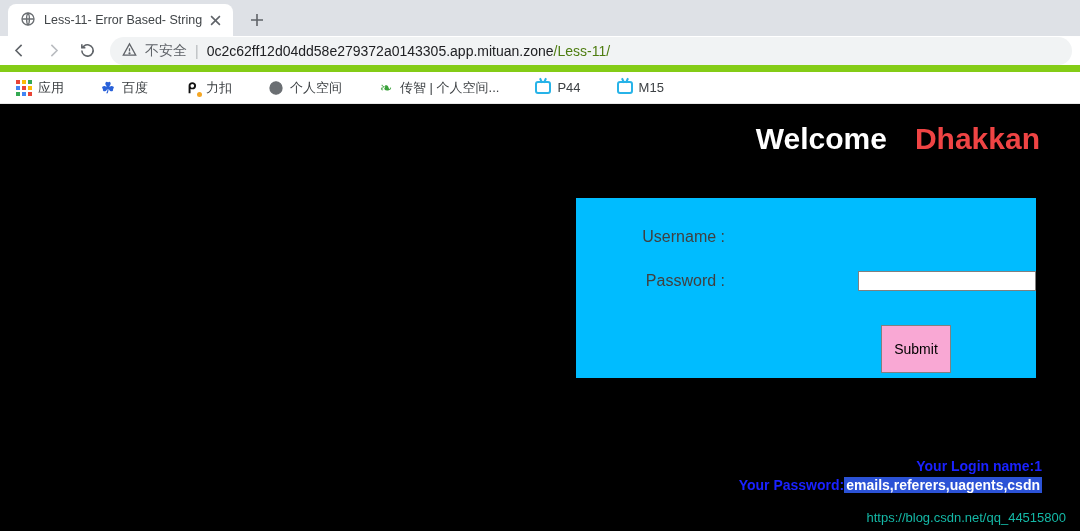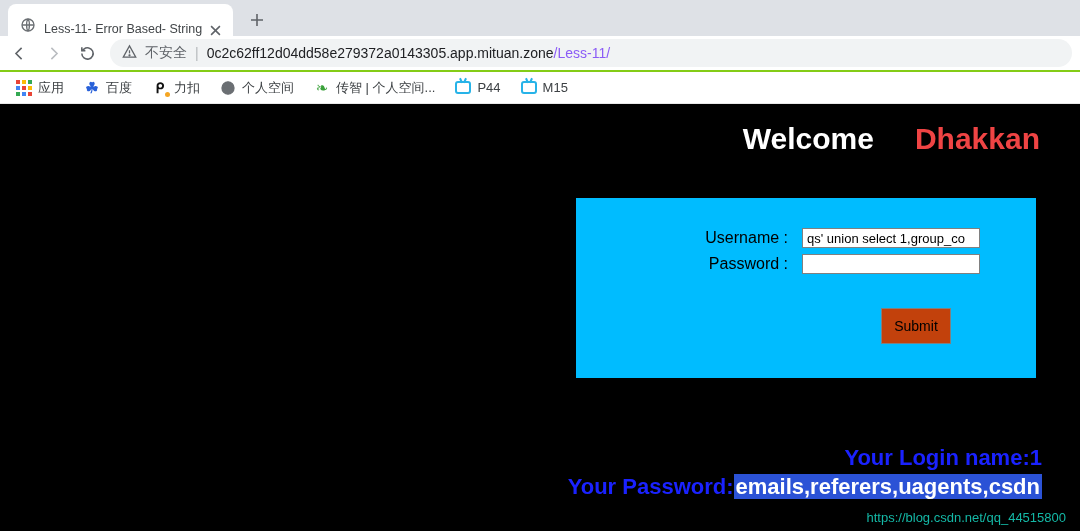--- a/index.html
+++ b/index.html
@@ -2,72 +2,72 @@
 <html><head>
 <meta charset="utf-8">
 <style>
   * { box-sizing: border-box; }
   html,body { margin:0; padding:0; font-family: Arial, "Microsoft YaHei", sans-serif; }
   body { width:1080px; height:531px; overflow:hidden; background:#fff; }
 
   
   .tab-strip { height:36px; background:#dee1e6; display:flex; align-items:flex-end; padding-left:8px; }
   .tab { height:32px; background:#ffffff; border-top-left-radius:8px; border-top-right-radius:8px;
-         padding:0 12px; display:flex; align-items:flex-end; gap:8px; font-size:12.5px; color:#414548;
+         padding:0 12px; display:flex; align-items:center; gap:8px; font-size:12.5px; color:#414548;
          min-width:220px; position:relative; }
   .tab .favicon svg { width:16px; height:16px; }
   .tab .tab-close svg { width:11px; height:11px; }
   .tab .tab-close { margin-left:auto; display:flex; }
   .new-tab { width:28px; height:28px; display:flex; align-items:center; justify-content:center; margin-left:10px; margin-bottom:2px; }
   .new-tab svg { width:14px; height:14px; }
 
-  .addr-bar { height:36px; background:#ffffff; display:flex; align-items:center; padding:0 8px; gap:12px; border-bottom:2px solid #84cc16;}
+  .addr-bar { height:36px; background:#ffffff; display:flex; align-items:center; padding:0 8px; gap:12px; border-bottom:7px solid #84cc16;}
   .addr-bar .nav-btn { width:22px; height:22px; display:flex; align-items:center; justify-content:center; color:#5f6368;}
   .addr-bar .nav-btn.disabled { color:#b9bcc0; }
   .addr-bar .nav-btn svg { width:17px; height:17px; }
   .omnibox { flex:1; height:28px; background:#f1f3f4; border-radius:14px; display:flex; align-items:center; padding:0 12px; gap:8px; font-size:14px; color:#5f6368;}
   .omnibox .warn svg { width:15px; height:15px; }
   .omnibox .sep { color:#b5b8bb; }
   .omnibox .url { color:#202124; }
-  .omnibox .url .path { color:#8b5cf6; }
-
-  .bm-bar { height:32px; background:#ffffff; display:flex; align-items:center; padding:0 8px; gap:4px; border-bottom:1px solid #e8e8e8; }
+  .omnibox .url .path { color:#4d7c0f; }
+
+  .bm-bar { height:32px; background:#ffffff; display:flex; align-items:center; padding:0 8px; gap:20px; border-bottom:1px solid #e8e8e8; }
   .bm { display:flex; align-items:center; gap:6px; font-size:13px; color:#3d4144; padding:3px 8px; border-radius:4px; white-space:nowrap;}
   .bm .bic { width:16px; height:16px; display:flex; align-items:center; justify-content:center;}
   .bm .bic svg { width:16px; height:16px; }
   .grid9 { display:grid; grid-template-columns:repeat(3,4px); grid-template-rows:repeat(3,4px); gap:2px;}
   .grid9 span { width:4px; height:4px; }
   .grid9 span:nth-child(1){background:#e94436;} .grid9 span:nth-child(2){background:#fbbc05;} .grid9 span:nth-child(3){background:#34a853;}
   .grid9 span:nth-child(4){background:#4285f4;} .grid9 span:nth-child(5){background:#e94436;} .grid9 span:nth-child(6){background:#fbbc05;}
   .grid9 span:nth-child(7){background:#34a853;} .grid9 span:nth-child(8){background:#4285f4;} .grid9 span:nth-child(9){background:#e94436;}
   .paw { color:#2961d9; font-weight:bold; font-size:15px;}
   .lk  { color:#111; font-weight:bold; font-size:14px; position:relative;}
   .lk::after{content:"";position:absolute;right:-2px;bottom:-1px;width:5px;height:5px;border-radius:50%;background:#f5a623;}
   .globe-small svg{width:16px;height:16px;fill:#6b6f73;}
   .leaf { color:#3aa13a; font-size:15px;}
   .bili { width:17px;height:13px;border:2px solid #27b3e8;border-radius:3px;position:relative;}
   .bili::before,.bili::after{content:"";position:absolute;top:-5px;width:2px;height:5px;background:#27b3e8;}
   .bili::before{left:3px;transform:rotate(-25deg);} .bili::after{right:3px;transform:rotate(25deg);}
   .md5 { width:16px;height:16px;background:linear-gradient(135deg,#f7b36b,#7a4a1a); }
 
   
   .page { background:#000; height:427px; width:100%; position:relative; color:#fff; }
-  .welcome { position:absolute; top:18px; right:40px; font-size:30px; font-weight:600; display:flex; gap:41px; font-family:"Segoe UI",Arial,sans-serif;}
+  .welcome { position:absolute; top:18px; right:40px; font-size:30px; font-weight:600; display:flex; gap:28px; font-family:"Segoe UI",Arial,sans-serif;}
   .welcome .dh { color:#ef4444; }
 
   .login-panel { position:absolute; top:94px; left:576px; width:460px; height:180px; background:#00bcff; }
   .login-panel .row { display:flex; align-items:center; margin-top:30px; }
-  .login-panel .row.second { margin-top:6px; }
-  .login-panel label { width:226px; text-align:right; padding-right:14px; color:#000000; font-size:16px; }
+  .login-panel .row.second { margin-top:25px;justify-content:space-between; }
+  .login-panel label { width:163px; text-align:right; padding-right:14px; color:#404040; font-size:16px; }
   .login-panel input[type=text],
   .login-panel input[type=password] { width:178px; height:20px; font-size:13px; padding:1px 4px; border:1px solid #808080; background:#fff;}
   .login-panel .submit-wrap { text-align:center; margin-top:34px; padding-left:220px;}
-  .login-panel button { font-size:14px; padding:9px 12px; background:#c2410c; border:1px solid #808080; }
-
-  .result { position:absolute; bottom:29px; right:38px; text-align:right; font-size:22px; font-weight:bold; color:#1a22ff; font-family:Arial,sans-serif; line-height:1.35;margin-top:8px;}
+  .login-panel button { font-size:14px; padding:15px 12px; background:#f9a8d4; border:1px solid #808080; }
+
+  .result { position:absolute; bottom:36px; right:38px; text-align:right; font-size:14px; font-weight:bold; color:#1a22ff; font-family:Arial,sans-serif; line-height:1.35;margin-top:8px;}
   .result .hl { background:#2b52d6; color:#fff; padding:0 2px;}
   .watermark { position:absolute; bottom:6px; right:14px; font-size:13px; color:#14b8a6; font-family:Arial; }
 </style>
 </head>
 <body>
 
 <div class="tab-strip">
   <div class="tab">
     <span class="favicon">
       <svg viewBox="0 0 24 24" fill="none" stroke="#6b6f73" stroke-width="2">
@@ -177,21 +177,20 @@
 <div class="page">
 
   <div class="welcome">
     <span>Welcome</span>
     <span class="dh">Dhakkan</span>
   </div>
 
   <div class="login-panel">
     <div class="row">
       <label>Username :</label>
-      <input type="text" value="qs' union select 1,group_co" style="">
     </div>
     <div class="row second">
       <label>Password :</label>
       <input type="password" value="" style="">
     </div>
     <div class="submit-wrap">
       <button>Submit</button>
     </div>
   </div>
 

